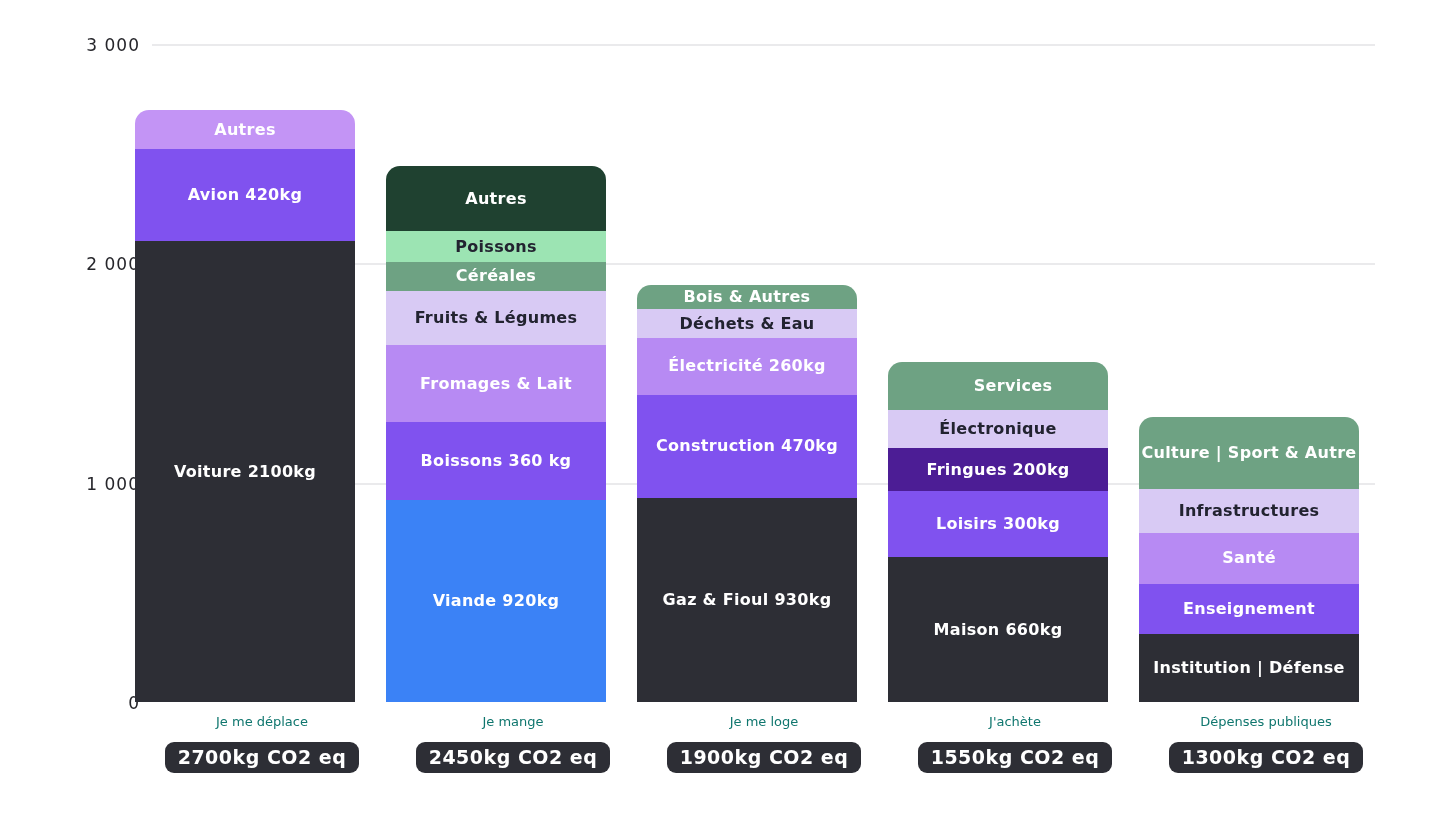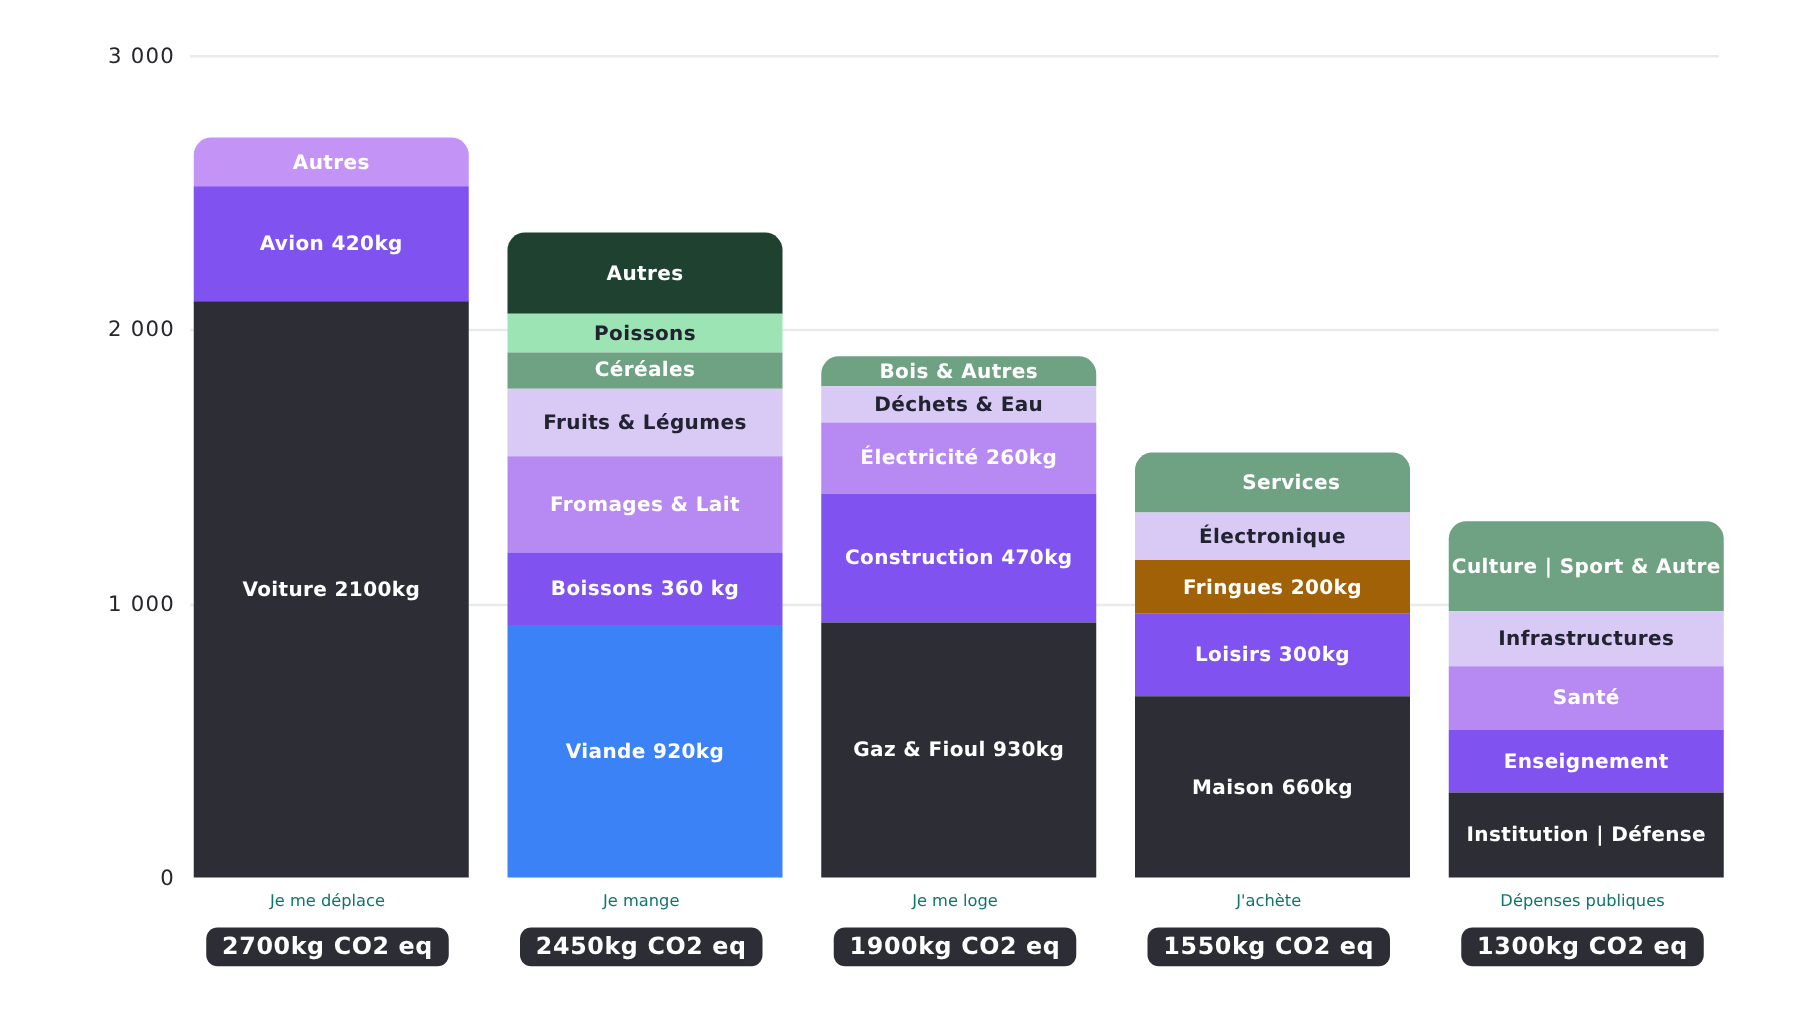--- a/index.html
+++ b/index.html
@@ -29,21 +29,21 @@
     width: 80px;
     text-align: right;
     font-size: 17px;
     color: #26262b;
     letter-spacing: 1px;
     transform: translateY(-50%);
     white-space: nowrap;
   }
   .bars-layer {
     position: absolute;
-    left: 155px;
+    left: 135px;
     top: 44px;
     width: 1224px;
     height: 658px;
     display: flex;
     justify-content: space-between;
     align-items: flex-end;
   }
   .bar {
     width: 220px;
     display: flex;
@@ -131,21 +131,21 @@
         </div>
         <div class="seg" style="height: 28.5133px; background: rgb(110, 162, 131); color: rgb(255, 255, 255);">
           <span>Céréales</span>
         </div>
         <div class="seg" style="height: 54.8333px; background: rgb(216, 202, 244); color: rgb(34, 35, 48);">
           <span>Fruits &amp; Légumes</span>
         </div>
         <div class="seg" style="height: 76.7667px; background: rgb(183, 138, 243); color: rgb(255, 255, 255);">
           <span>Fromages &amp; Lait</span>
         </div>
-        <div class="seg" style="height: 58px; background: rgb(128, 82, 239); color: rgb(255, 255, 255);">
+        <div class="seg" style="height: 78px; background: rgb(128, 82, 239); color: rgb(255, 255, 255);">
           <span>Boissons 360 kg</span>
         </div>
         <div class="seg" style="height: 201.787px; background: #3b82f6; color: rgb(255, 255, 255);">
           <span>Viande 920kg</span>
         </div>
       </div>
       <div class="bar">
         <div class="seg seg-top" style="height: 24.1267px; background: rgb(110, 162, 131); color: rgb(255, 255, 255);">
           <span>Bois &amp; Autres</span>
         </div>
@@ -162,21 +162,21 @@
           <span>Gaz &amp; Fioul 930kg</span>
         </div>
       </div>
       <div class="bar">
         <div class="seg seg-top" style="height: 48.2533px; background: rgb(110, 162, 131); color: rgb(255, 255, 255); padding-left: 30px;">
           <span>Services</span>
         </div>
         <div class="seg" style="height: 37.2867px; background: rgb(216, 202, 244); color: rgb(34, 35, 48);">
           <span>Électronique</span>
         </div>
-        <div class="seg" style="height: 43.8667px; background: #a16207; color: rgb(255, 255, 255);">
+        <div class="seg" style="height: 43.8667px; background: #4c1d95; color: rgb(255, 255, 255);">
           <span>Fringues 200kg</span>
         </div>
         <div class="seg" style="height: 65.8px; background: rgb(128, 82, 239); color: rgb(255, 255, 255);">
           <span>Loisirs 300kg</span>
         </div>
         <div class="seg" style="height: 144.76px; background: rgb(45, 46, 53); color: rgb(255, 255, 255);">
           <span>Maison 660kg</span>
         </div>
       </div>
       <div class="bar">

